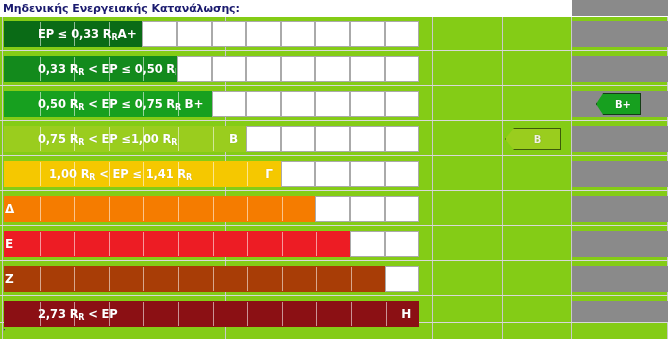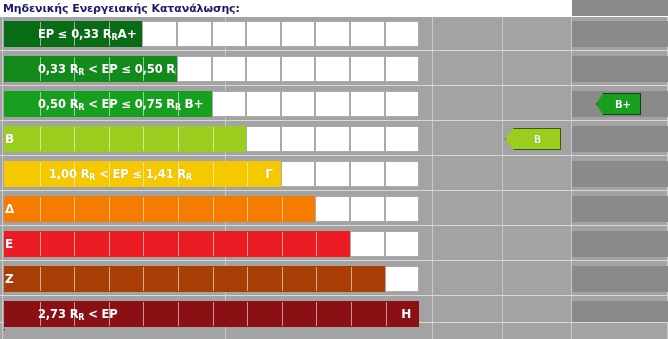--- a/index.html
+++ b/index.html
@@ -8,21 +8,21 @@
     height: 339px;
     overflow: hidden;
     background: #ffffff;
     font-family: "DejaVu Sans", "Liberation Sans", sans-serif;
   }
 
   #sheet {
     position: relative;
     width: 668px;
     height: 339px;
-    background: #a3a3a3;
+    background: #84cc16;
   }
 
   
   .title-bar {
     position: absolute;
     left: 0; top: 0;
     width: 668px; height: 17px;
     display: flex;
     align-items: center;
     background: #ffffff;
@@ -232,20 +232,21 @@
         <div class="cell-sep" style="left: 103.8px;"></div>
         <div class="cell-sep" style="left: 138.4px;"></div>
         <div class="cell-sep" style="left: 173px;"></div>
       </div>
       <div class="empty-cell" style="left: 246.2px; top: 126px; width: 34.6px;"></div>
       <div class="empty-cell" style="left: 280.8px; top: 126px; width: 34.6px;"></div>
       <div class="empty-cell" style="left: 315.4px; top: 126px; width: 34.6px;"></div>
       <div class="empty-cell" style="left: 350px; top: 126px; width: 34.6px;"></div>
       <div class="empty-cell" style="left: 384.6px; top: 126px; width: 34.6px;"></div>
       <div class="rating-bar" style="left: 4px; top: 126px; width: 242.2px; background: rgb(154, 205, 30);">
+        <span class="rating-label" style="color: rgb(255, 255, 255);">0,75 R<span class="sub">R</span> &lt; EP ≤1,00 R<span class="sub">R</span></span>
         <span class="rating-grade" style="color: rgb(255, 255, 255);">B</span>
         <div class="cell-sep" style="left: 34.6px;"></div>
         <div class="cell-sep" style="left: 69.2px;"></div>
         <div class="cell-sep" style="left: 103.8px;"></div>
         <div class="cell-sep" style="left: 138.4px;"></div>
         <div class="cell-sep" style="left: 173px;"></div>
         <div class="cell-sep" style="left: 207.6px;"></div>
       </div>
       <div class="empty-cell" style="left: 280.8px; top: 161px; width: 34.6px;"></div>
       <div class="empty-cell" style="left: 315.4px; top: 161px; width: 34.6px;"></div>

